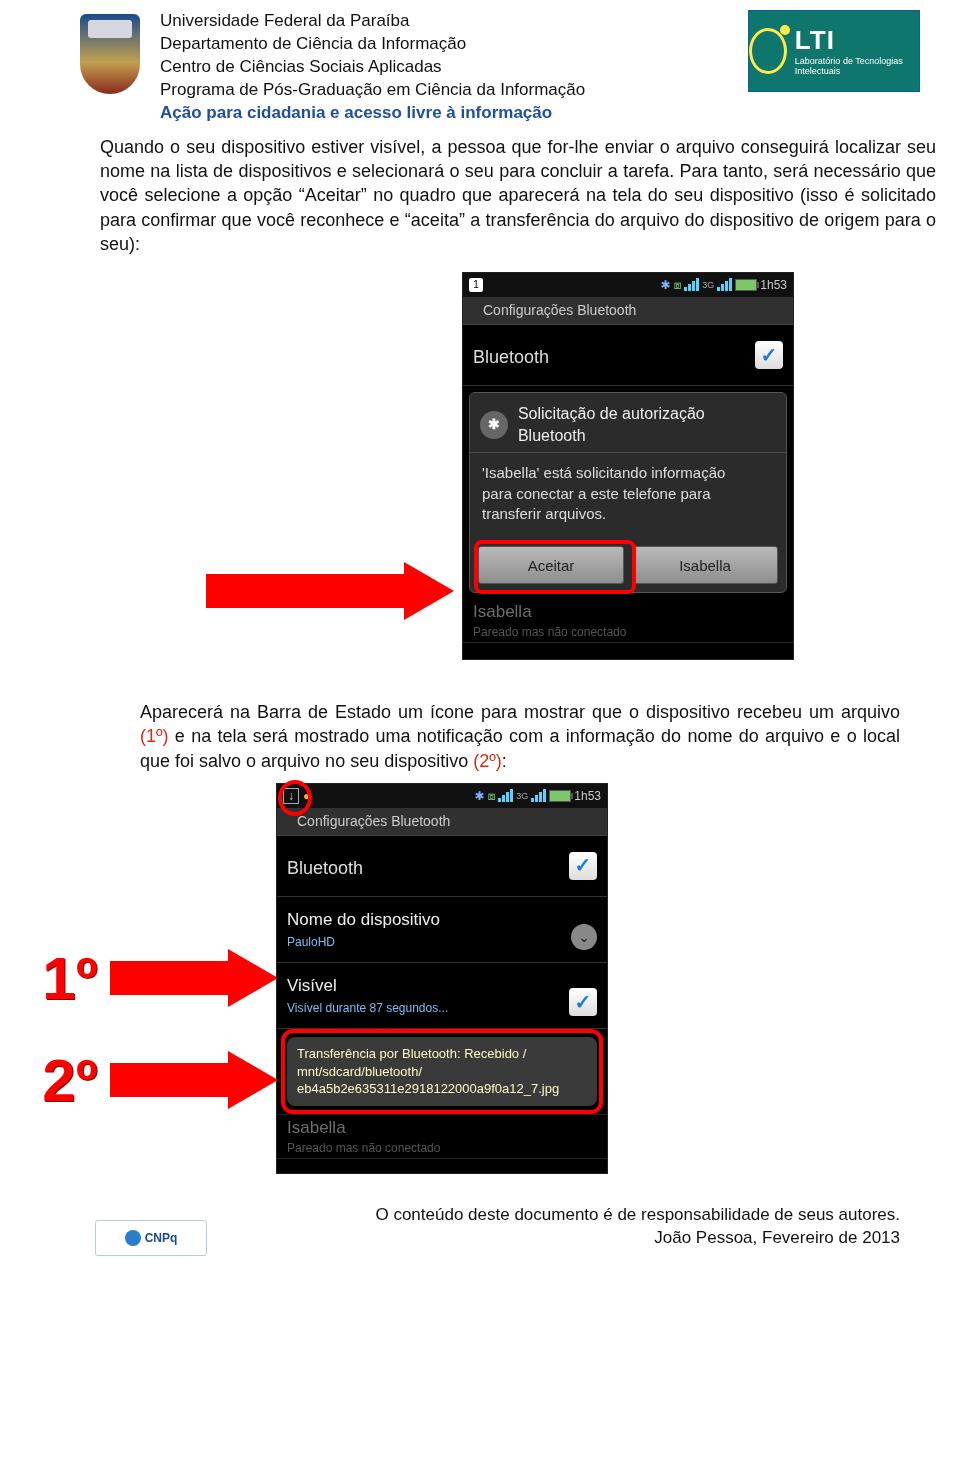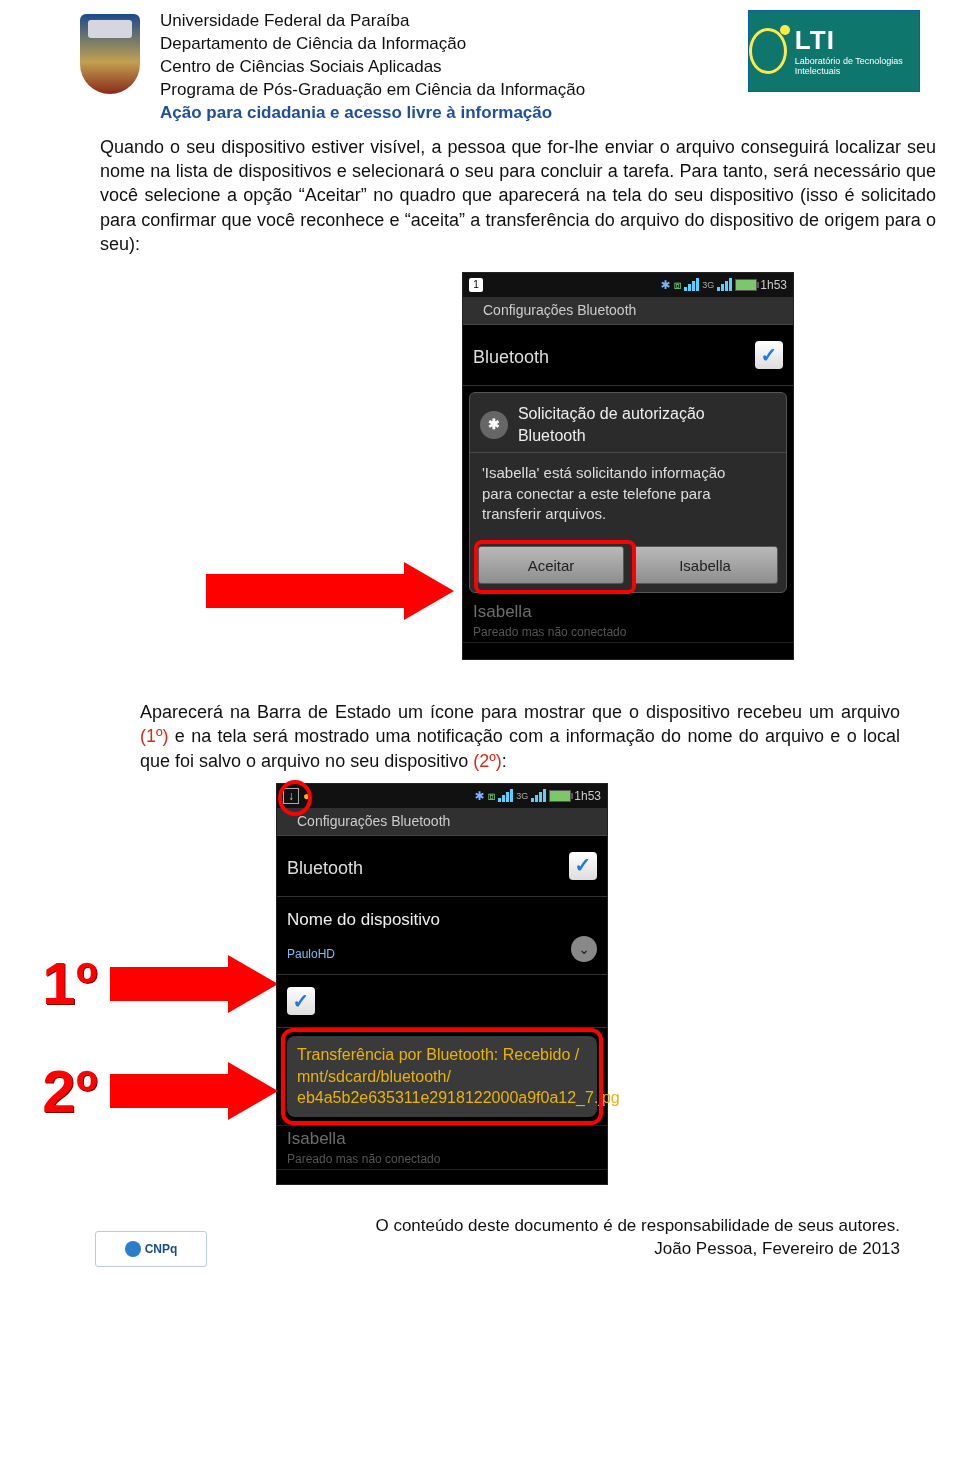--- a/index.html
+++ b/index.html
@@ -30,31 +30,31 @@
   .bars{display:flex;gap:1px;align-items:flex-end;height:12px}
   .bars span{width:3px;background:#5bd0ff}
   .bars span:nth-child(1){height:4px}.bars span:nth-child(2){height:7px}.bars span:nth-child(3){height:10px}.bars span:nth-child(4){height:13px}
   .batt{width:20px;height:10px;background:#7cc76a;border:1px solid #555;position:relative}
   .batt::after{content:"";position:absolute;right:-3px;top:2px;width:2px;height:6px;background:#555}
   .ph-title{background:#303030;padding:4px 20px;color:#ccc;font-size:14px;border-bottom:1px solid #444}
   .ph-row{display:flex;justify-content:space-between;align-items:flex-end;padding:12px 10px;border-bottom:1px solid #333}
   .ph-row.big{padding:16px 10px}
   .chk{width:28px;height:28px;background:linear-gradient(#fff,#ddd);border-radius:4px;display:flex;align-items:center;justify-content:center;color:#1a7be0;font-weight:bold;font-size:20px}
   .round{width:26px;height:26px;border-radius:50%;background:#888;display:flex;align-items:center;justify-content:center;color:#222}
-  .sub{color:#7bbff5;font-size:12px;margin-top:14px}
+  .sub{color:#7bbff5;font-size:12px;margin-top:2px}
   .dialog{margin:6px;background:#2b2b2b;border:1px solid #555;border-radius:6px;padding:0;color:#ddd}
   .dlg-hdr{display:flex;align-items:center;gap:10px;padding:10px 10px 6px 10px;border-bottom:1px solid #4a4a4a}
   .bt-ic{width:28px;height:28px;border-radius:50%;background:#666;color:#fff;display:flex;align-items:center;justify-content:center;font-weight:bold}
   .dlg-body{padding:10px 28px 14px 12px;font-size:15px;color:#ddd;line-height:1.35}
   .dlg-btns{display:flex;gap:8px;padding:8px}
   .dlg-btns button{flex:1;height:38px;background:linear-gradient(#b9b9b9,#8e8e8e);border:1px solid #555;color:#222;font-size:15px;border-radius:3px}
   .red-ring{position:absolute;border:4px solid #ff0000;border-radius:8px;pointer-events:none}
   .ghost{color:#6d6d6d;font-size:17px;padding:2px 10px}
   .ghost .subg{color:#555;font-size:12px}
-  .toast{margin:6px 10px;background:#3a3a3a;border-radius:8px;padding:8px 10px;font-size:16px;color:#eab308;line-height:1.35}
+  .toast{margin:6px 10px;background:#3a3a3a;border-radius:8px;padding:8px 10px;font-size:13px;color:#fef9c3;line-height:1.35}
   .ring-wrap{position:relative}
   .body-txt .r1{color:#d22e1c}
   .footer{position:relative;padding:0 60px 0 110px;margin-top:30px}
   .cnpq{position:absolute;left:95px;bottom:-6px;width:110px;height:34px;border:1px solid #bcd;border-radius:3px;display:flex;align-items:center;justify-content:center;font-size:12px;color:#1a4b8c;font-weight:bold;gap:4px}
   .cnpq .globe{width:16px;height:16px;border-radius:50%;background:#2a7dc9}
   .foot-txt{text-align:right;font-size:17px;color:#111}
   .row2{display:flex;align-items:center;margin:6px 0}
   .num-col{display:flex;align-items:center}
   .spacer{flex:1}
 </style>
@@ -183,20 +183,24 @@
         <div class="chk">✓</div>
       </div>
       <div class="ph-row">
         <div>
           <div style="font-size:17px;color:#eee">Nome do dispositivo</div>
           <div class="sub">PauloHD</div>
         </div>
         <div class="round">⌄</div>
       </div>
       <div class="ph-row">
+        <div>
+          <div style="font-size:17px;color:#eee">Visível</div>
+          <div class="sub">Visível durante 87 segundos...</div>
+        </div>
         <div class="chk">✓</div>
       </div>
       <div class="ring-wrap" style="padding:2px 0">
         <div class="toast">Transferência por Bluetooth: Recebido / mnt/sdcard/bluetooth/ eb4a5b2e635311e2918122000a9f0a12_7.jpg</div>
         <div class="red-ring" style="left:4px;top:0;right:4px;bottom:0;border-radius:12px"></div>
       </div>
       <div class="ghost" style="border-top:1px solid #222">
         <div>Isabella</div>
         <div class="subg">Pareado mas não conectado</div>
       </div>

